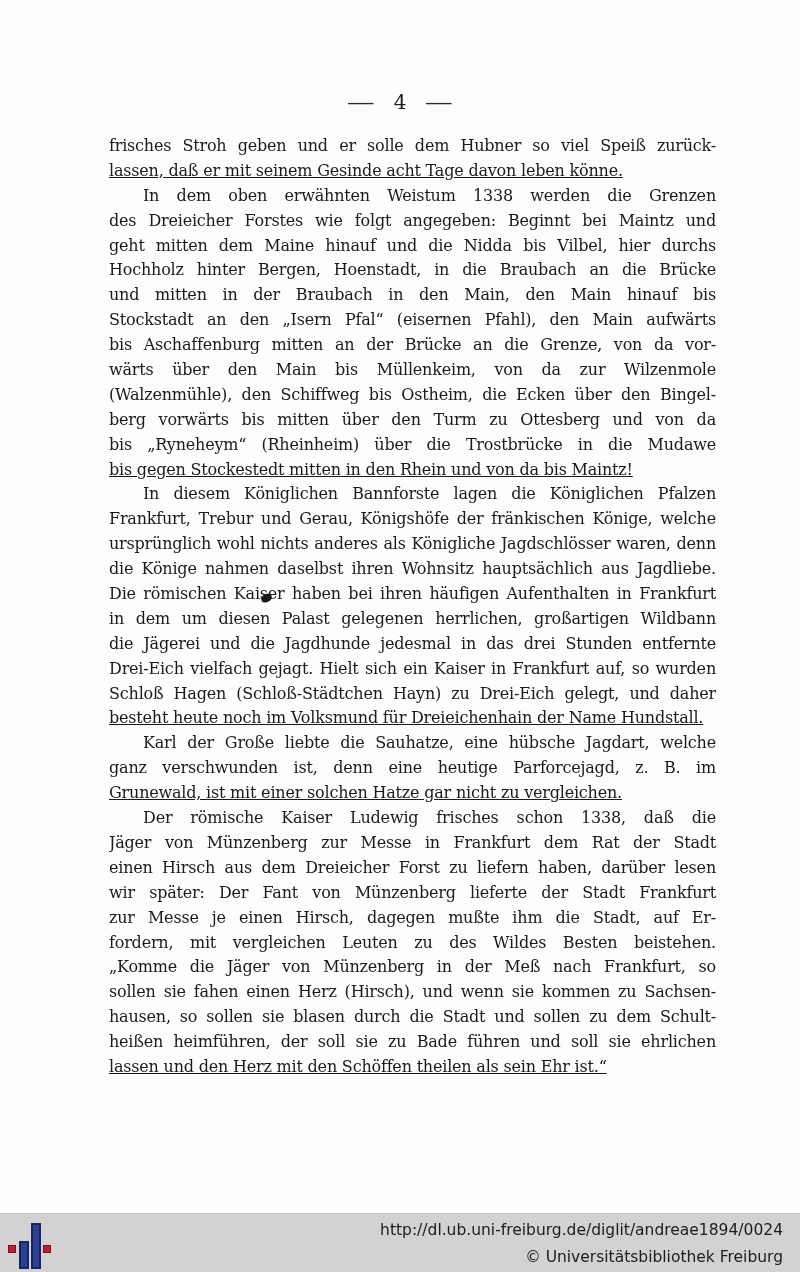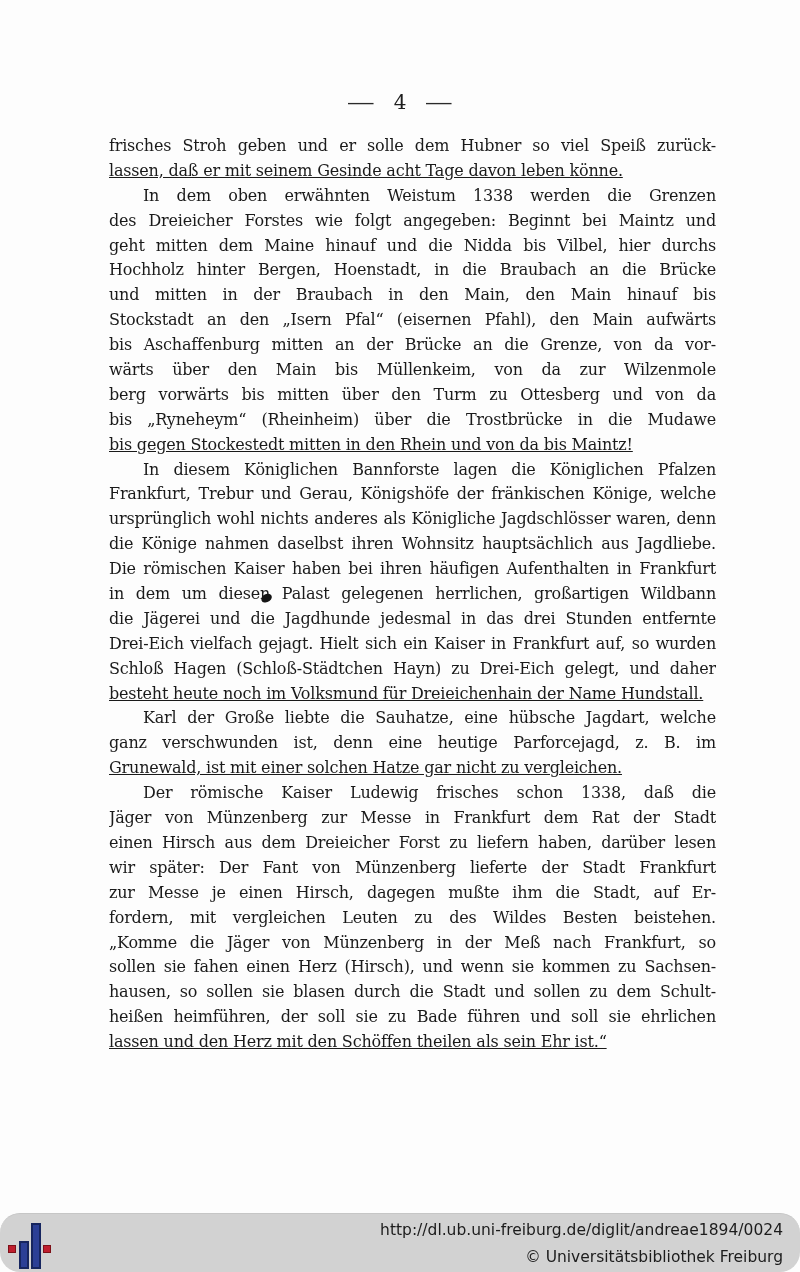--- a/index.html
+++ b/index.html
@@ -92,20 +92,21 @@
       <div class="line">frisches Stroh geben und er solle dem Hubner so viel Speiß zurück-</div>
       <div class="line last">lassen, daß er mit seinem Gesinde acht Tage davon leben könne.</div>
       <div class="line indent">In dem oben erwähnten Weistum 1338 werden die Grenzen</div>
       <div class="line">des Dreieicher Forstes wie folgt angegeben: Beginnt bei Maintz und</div>
       <div class="line">geht mitten dem Maine hinauf und die Nidda bis Vilbel, hier durchs</div>
       <div class="line">Hochholz hinter Bergen, Hoenstadt, in die Braubach an die Brücke</div>
       <div class="line">und mitten in der Braubach in den Main, den Main hinauf bis</div>
       <div class="line">Stockstadt an den „Isern Pfal“ (eisernen Pfahl), den Main aufwärts</div>
       <div class="line">bis Aschaffenburg mitten an der Brücke an die Grenze, von da vor-</div>
       <div class="line">wärts über den Main bis Müllenkeim, von da zur Wilzenmole</div>
+      <div class="line">(Walzenmühle), den Schiffweg bis Ostheim, die Ecken über den Bingel-</div>
       <div class="line">berg vorwärts bis mitten über den Turm zu Ottesberg und von da</div>
       <div class="line">bis „Ryneheym“ (Rheinheim) über die Trostbrücke in die Mudawe</div>
       <div class="line last">bis gegen Stockestedt mitten in den Rhein und von da bis Maintz!</div>
       <div class="line indent">In diesem Königlichen Bannforste lagen die Königlichen Pfalzen</div>
       <div class="line">Frankfurt, Trebur und Gerau, Königshöfe der fränkischen Könige, welche</div>
       <div class="line">ursprünglich wohl nichts anderes als Königliche Jagdschlösser waren, denn</div>
       <div class="line">die Könige nahmen daselbst ihren Wohnsitz hauptsächlich aus Jagdliebe.</div>
       <div class="line">Die römischen Kaiser haben bei ihren häufigen Aufenthalten in Frankfurt</div>
       <div class="line">in dem um diesen Palast gelegenen herrlichen, großartigen Wildbann</div>
       <div class="line">die Jägerei und die Jagdhunde jedesmal in das drei Stunden entfernte</div>
@@ -124,21 +125,21 @@
       <div class="line">„Komme die Jäger von Münzenberg in der Meß nach Frankfurt, so</div>
       <div class="line">sollen sie fahen einen Herz (Hirsch), und wenn sie kommen zu Sachsen-</div>
       <div class="line">hausen, so sollen sie blasen durch die Stadt und sollen zu dem Schult-</div>
       <div class="line">heißen heimführen, der soll sie zu Bade führen und soll sie ehrlichen</div>
       <div class="line last">lassen und den Herz mit den Schöffen theilen als sein Ehr ist.“</div>
     </div>
 
   <div class="ink-blot"></div>
 </div>
 
-<div class="footer-bar" id="footer-bar" style="background: rgb(210, 210, 210); border-radius: 20px;">
+<div class="footer-bar" id="footer-bar" style="background: rgb(210, 210, 210);">
 
   <div class="ub-logo">
     <div class="sq sq-left logo-red" style="background: rgb(191, 30, 46);"></div>
     <div class="bar bar-short logo-blue" style="background: rgb(43, 63, 150);"></div>
     <div class="bar bar-tall logo-blue" style="background: rgb(43, 63, 150);"></div>
     <div class="sq sq-right logo-red" style="background: rgb(191, 30, 46);"></div>
   </div>
 
   <div class="footer-text">
     <div class="footer-url">http://dl.ub.uni-freiburg.de/diglit/andreae1894/0024</div>

